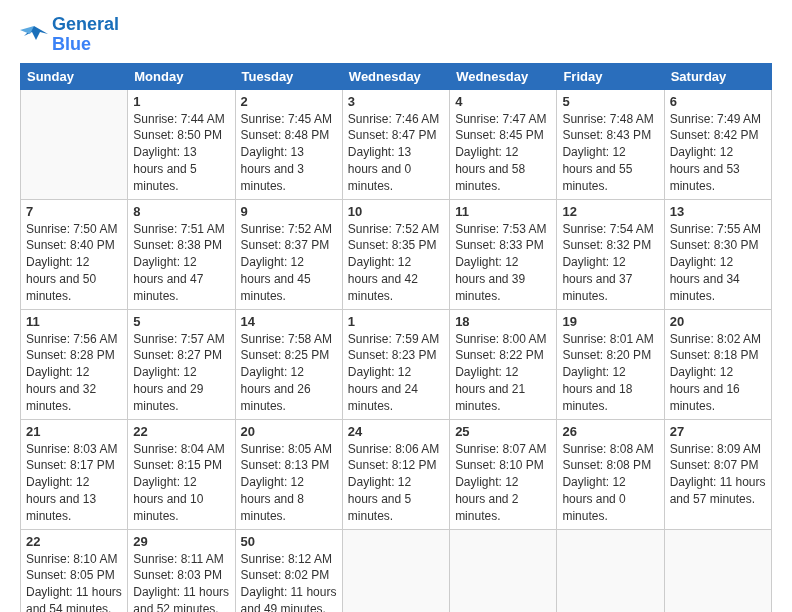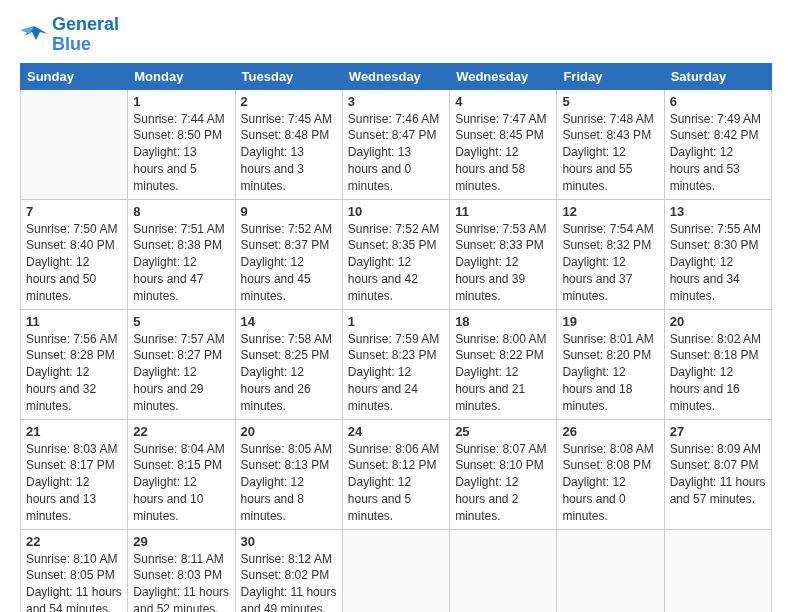--- a/index.html
+++ b/index.html
@@ -366,21 +366,21 @@
       </td>
           <td>
         <span class="day-num">29</span>
         <div class="day-info">
           Sunrise: 8:11 AM<br>
           Sunset: 8:03 PM<br>
           Daylight: 11 hours and 52 minutes.
         </div>
       </td>
           <td>
-        <span class="day-num">30</span>
+        <span class="day-num">50</span>
         <div class="day-info">
           Sunrise: 8:12 AM<br>
           Sunset: 8:02 PM<br>
           Daylight: 11 hours and 49 minutes.
         </div>
       </td>
           <td class="empty-cell"></td>
           <td class="empty-cell"></td>
           <td class="empty-cell"></td>
           <td class="empty-cell"></td>

